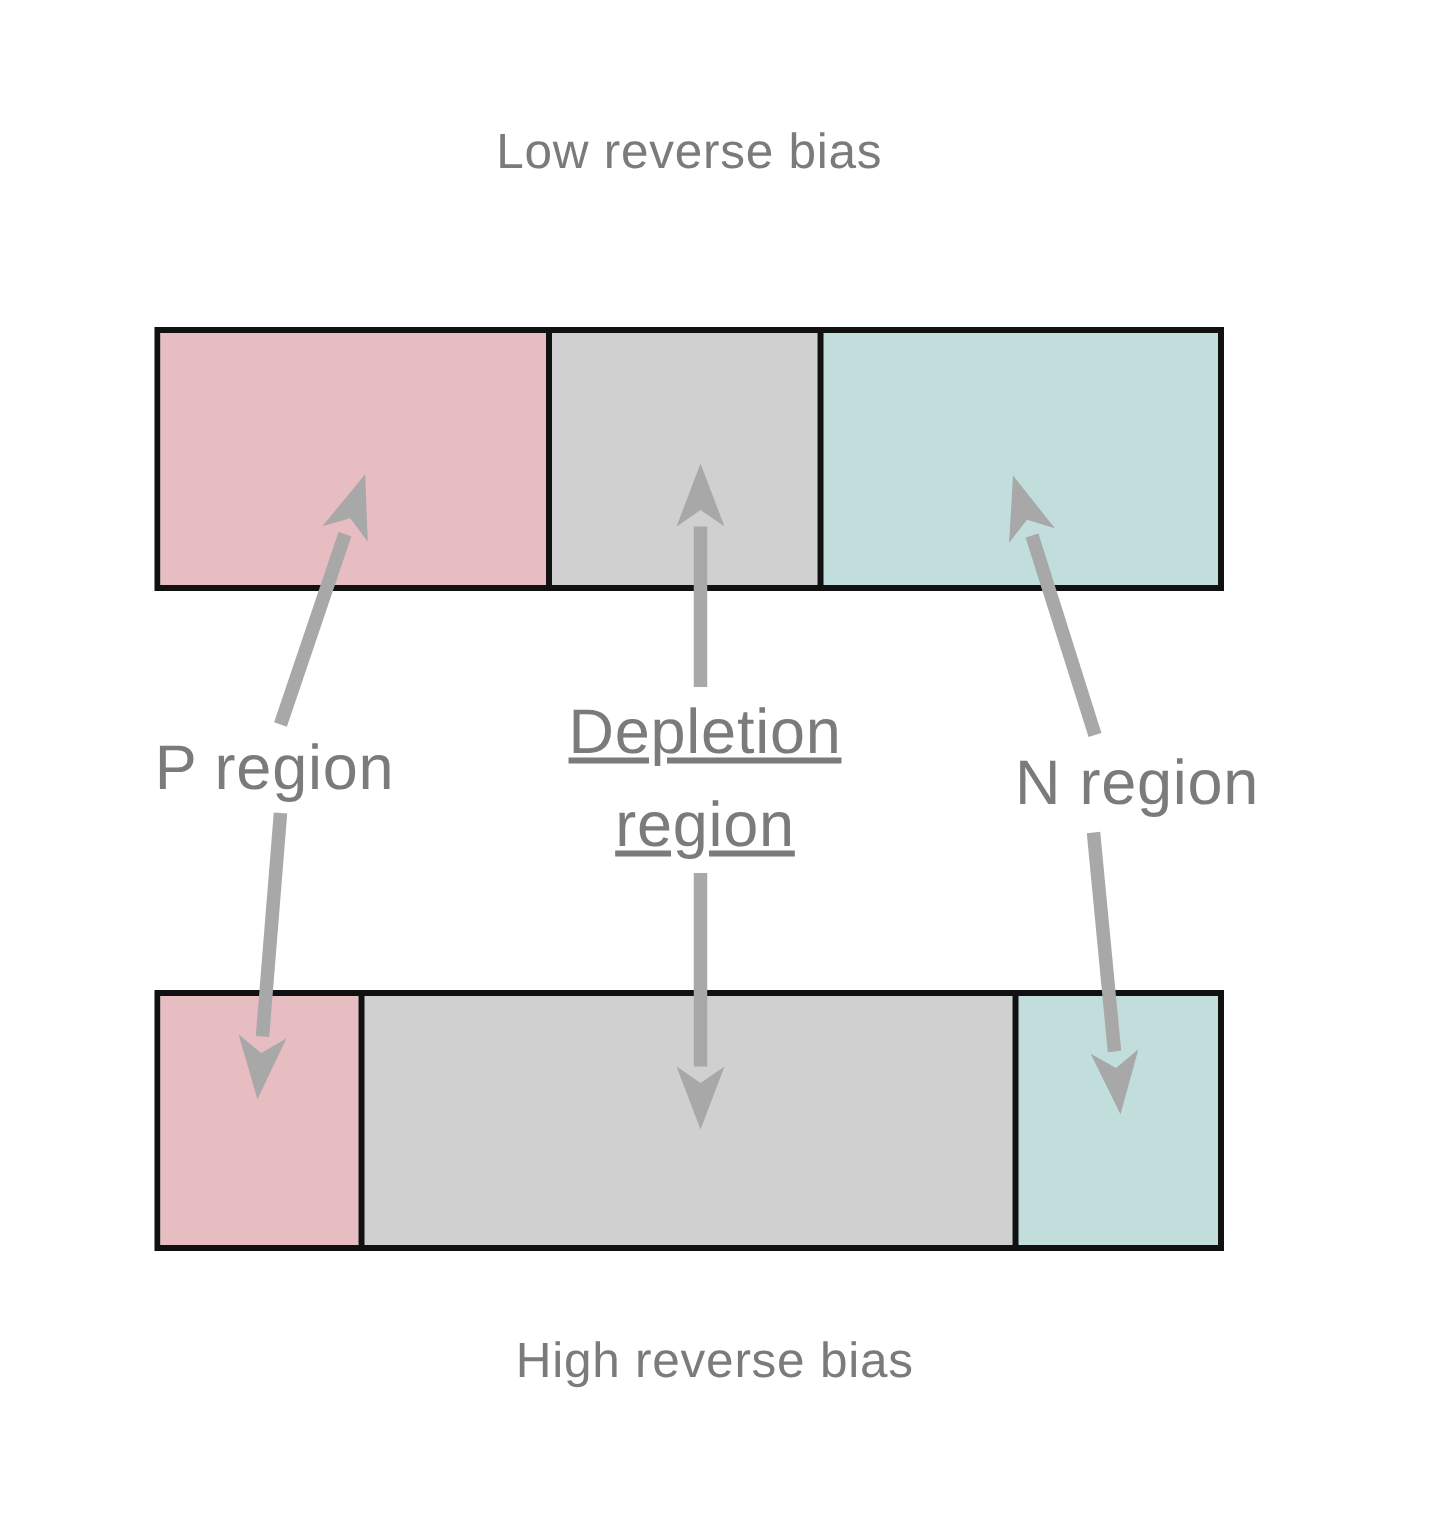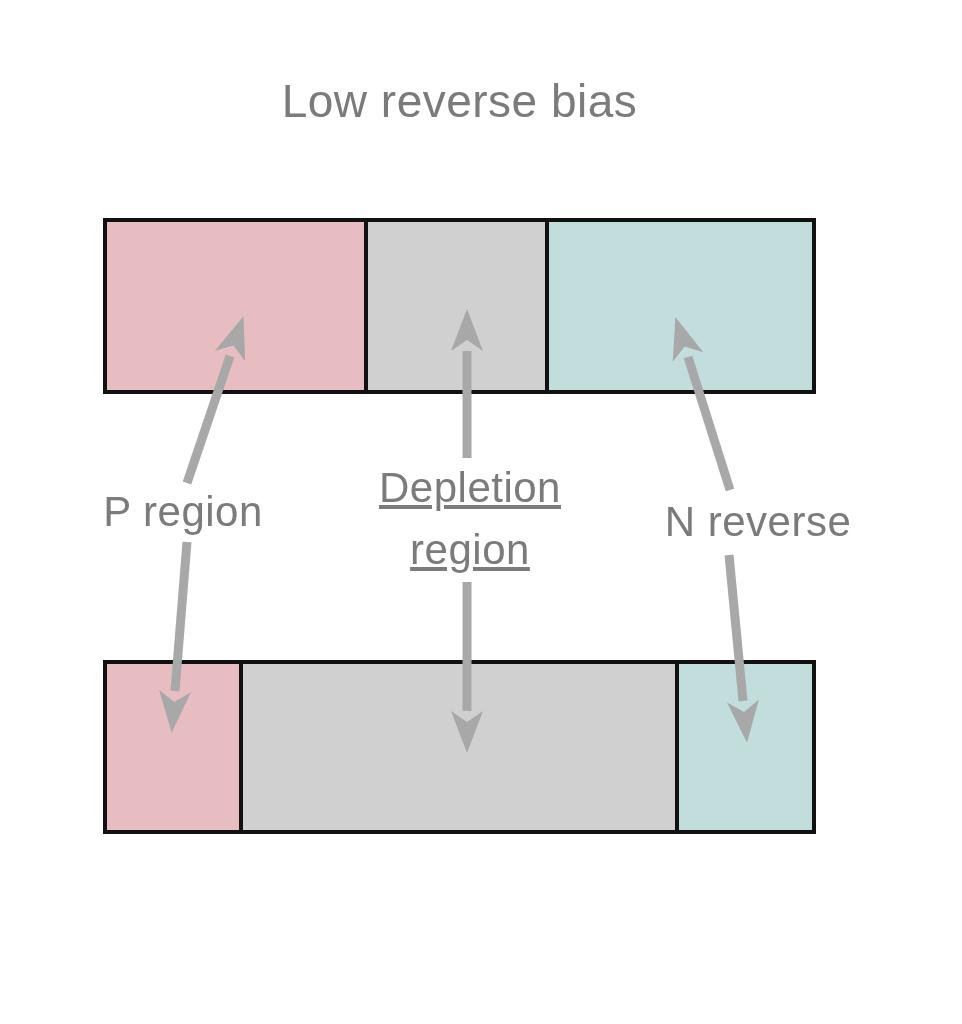--- a/index.html
+++ b/index.html
@@ -11,21 +11,21 @@
     position: relative;
     width: 962px;
     height: 1024px;
     overflow: hidden;
     background: var(--bg, #ffffff);
     color: var(--text, #7b7b7b);
   }
   .caption {
     position: absolute;
     text-align: center;
-    font-size: 46px;
+    font-size: 33px;
     line-height: 62px;
     letter-spacing: 0.5px;
   }
   .caption-top { left: 103px; top: 70px; width: 713px; }
   .caption-bottom { left: 120px; top: 876px; width: 713px; }
   .bar {
     position: absolute;
     display: flex;
     box-sizing: border-box;
     border: 4px solid var(--border, #111111);
@@ -67,29 +67,30 @@
       <div class="segment" style="flex-grow: 37.7; background: rgb(193, 222, 221);"></div>
     </div>
 
   <div class="label" style="left:183px; top:490px;">P region</div>
 
   <div class="label label-depletion" style="left:470px; top:457px;text-decoration:underline;">
     <div>Depletion</div>
     <div>region</div>
   </div>
 
-  <div class="label" style="left:758px; top:500px;">N reverse</div>
+  <div class="label" style="left:758px; top:500px;">N region</div>
 
   <div class="bar bar-bottom">
       <div class="segment" style="flex-grow: 19; background: rgb(231, 189, 193);"></div>
       <div class="segment" style="flex-grow: 61.9; background: rgb(209, 208, 208);"></div>
       <div class="segment" style="flex-grow: 19.1; background: rgb(193, 222, 221);"></div>
     </div>
 
   <div class="caption caption-bottom">
+    <div>High reverse bias</div>
   </div>
 
   <svg class="arrows" width="962" height="1024" viewBox="0 0 962 1024">
     <defs>
       <marker id="arrowhead" viewBox="0 0 44 32" markerUnits="userSpaceOnUse" markerWidth="44" markerHeight="32" refX="2" refY="16" orient="auto">
         <polygon class="arrowhead-shape" points="2,0 44,16 2,32 13,16" fill="#a8a8a8"></polygon>
       </marker>
     </defs>
 
     <g>

